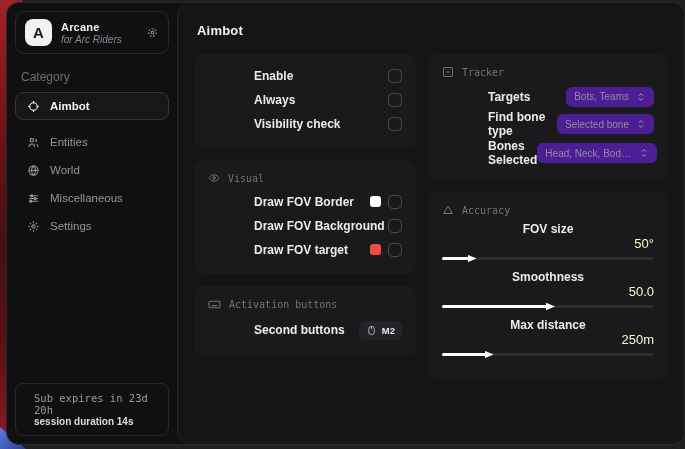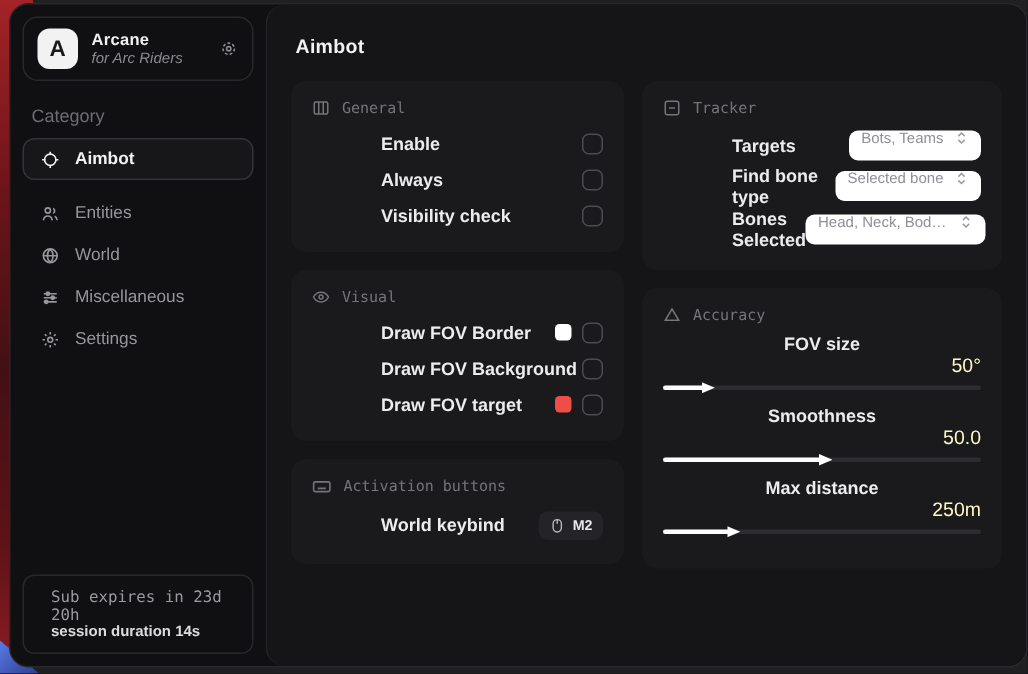--- a/index.html
+++ b/index.html
@@ -56,21 +56,21 @@
   .crow-right { margin-left:auto; display:flex; align-items:center; gap:7px; }
 
   .checkbox { width:14px; height:14px; border:1.5px solid #4b4b52; border-radius:4.5px;
               background:transparent; cursor:pointer; flex:none; }
   .swatch { width:11px; height:11px; border-radius:3px; cursor:pointer; flex:none; }
 
   .keybtn { display:flex; align-items:center; gap:5px; background:#242428; border-radius:6px;
             height:19px; padding:0 7px; color:#e8e8ea; font-size:9.5px; font-weight:bold; cursor:pointer; }
   .keybtn svg { color:#b9b9bf; }
 
-  .ddbtn { display:flex; gap:7px; background:#ffffff; border-radius:6px;
+  .ddbtn { display:flex; align-items:center; gap:7px; background:#4c1d95; border-radius:6px;
            height:20px; padding:0 8px; color:#8f8f96; font-size:10px; cursor:pointer; max-width:158px; }
   .ddbtn .ddtext { white-space:nowrap; overflow:hidden; text-overflow:ellipsis; }
   .ddbtn svg { flex:none; color:#9a9aa0; }
 
   .slider-row { margin-top:4px; }
   .slider-head { display:flex; align-items:center; min-height:20px;flex-direction:column; }
   .slider-head .val { margin-left:auto; font-size:13px; color:#fef9c3; }
   .track { position:relative; height:3px; background:#2d2d31; border-radius:2px; margin:6px 0 10px; cursor:pointer; }
   .fill { position:relative; height:100%; background:#ffffff; border-radius:2px; }
   .thumb { position:absolute; right:-7px; top:50%; transform:translateY(-50%);
@@ -162,27 +162,20 @@
     </div>
 
     <div class="main">
       <div class="page-title">Aimbot</div>
 
       <div class="cols">
 
         <div class="col">
 
           <div class="card">
-            <div class="card-head">
-              <svg width="12" height="12" viewBox="0 0 24 24" fill="none" stroke="currentColor" stroke-width="2">
-                <rect x="3" y="4" width="18" height="16" rx="2"></rect>
-                  <path d="M9 4v16M15 4v16"></path>
-              </svg>
-              <span>General</span>
-            </div>
             <div class="crow">
               <span class="crow-label">Enable</span>
               <span class="crow-right">
                   <span class="checkbox"></span>
                 </span>
             </div>
             <div class="crow">
               <span class="crow-label">Always</span>
               <span class="crow-right">
                   <span class="checkbox"></span>
@@ -228,21 +221,21 @@
 
           <div class="card">
             <div class="card-head">
               <svg width="13" height="13" viewBox="0 0 24 24" fill="none" stroke="currentColor" stroke-width="2">
                 <rect x="2" y="6" width="20" height="12" rx="2"></rect>
                   <path d="M6 10h.01M10 10h.01M14 10h.01M18 10h.01M7 14h10"></path>
               </svg>
               <span>Activation buttons</span>
             </div>
             <div class="crow" style="min-height:26px">
-              <span class="crow-label">World keybind</span>
+              <span class="crow-label">Second buttons</span>
               <span class="crow-right">
                 <span class="keybtn">
                   <svg width="11" height="11" viewBox="0 0 24 24" fill="none" stroke="currentColor" stroke-width="2">
                     <rect x="6" y="3" width="12" height="18" rx="6"></rect>
                       <path d="M12 3v6"></path>
                   </svg>
                   <span>M2</span>
                 </span>
               </span>
             </div>

